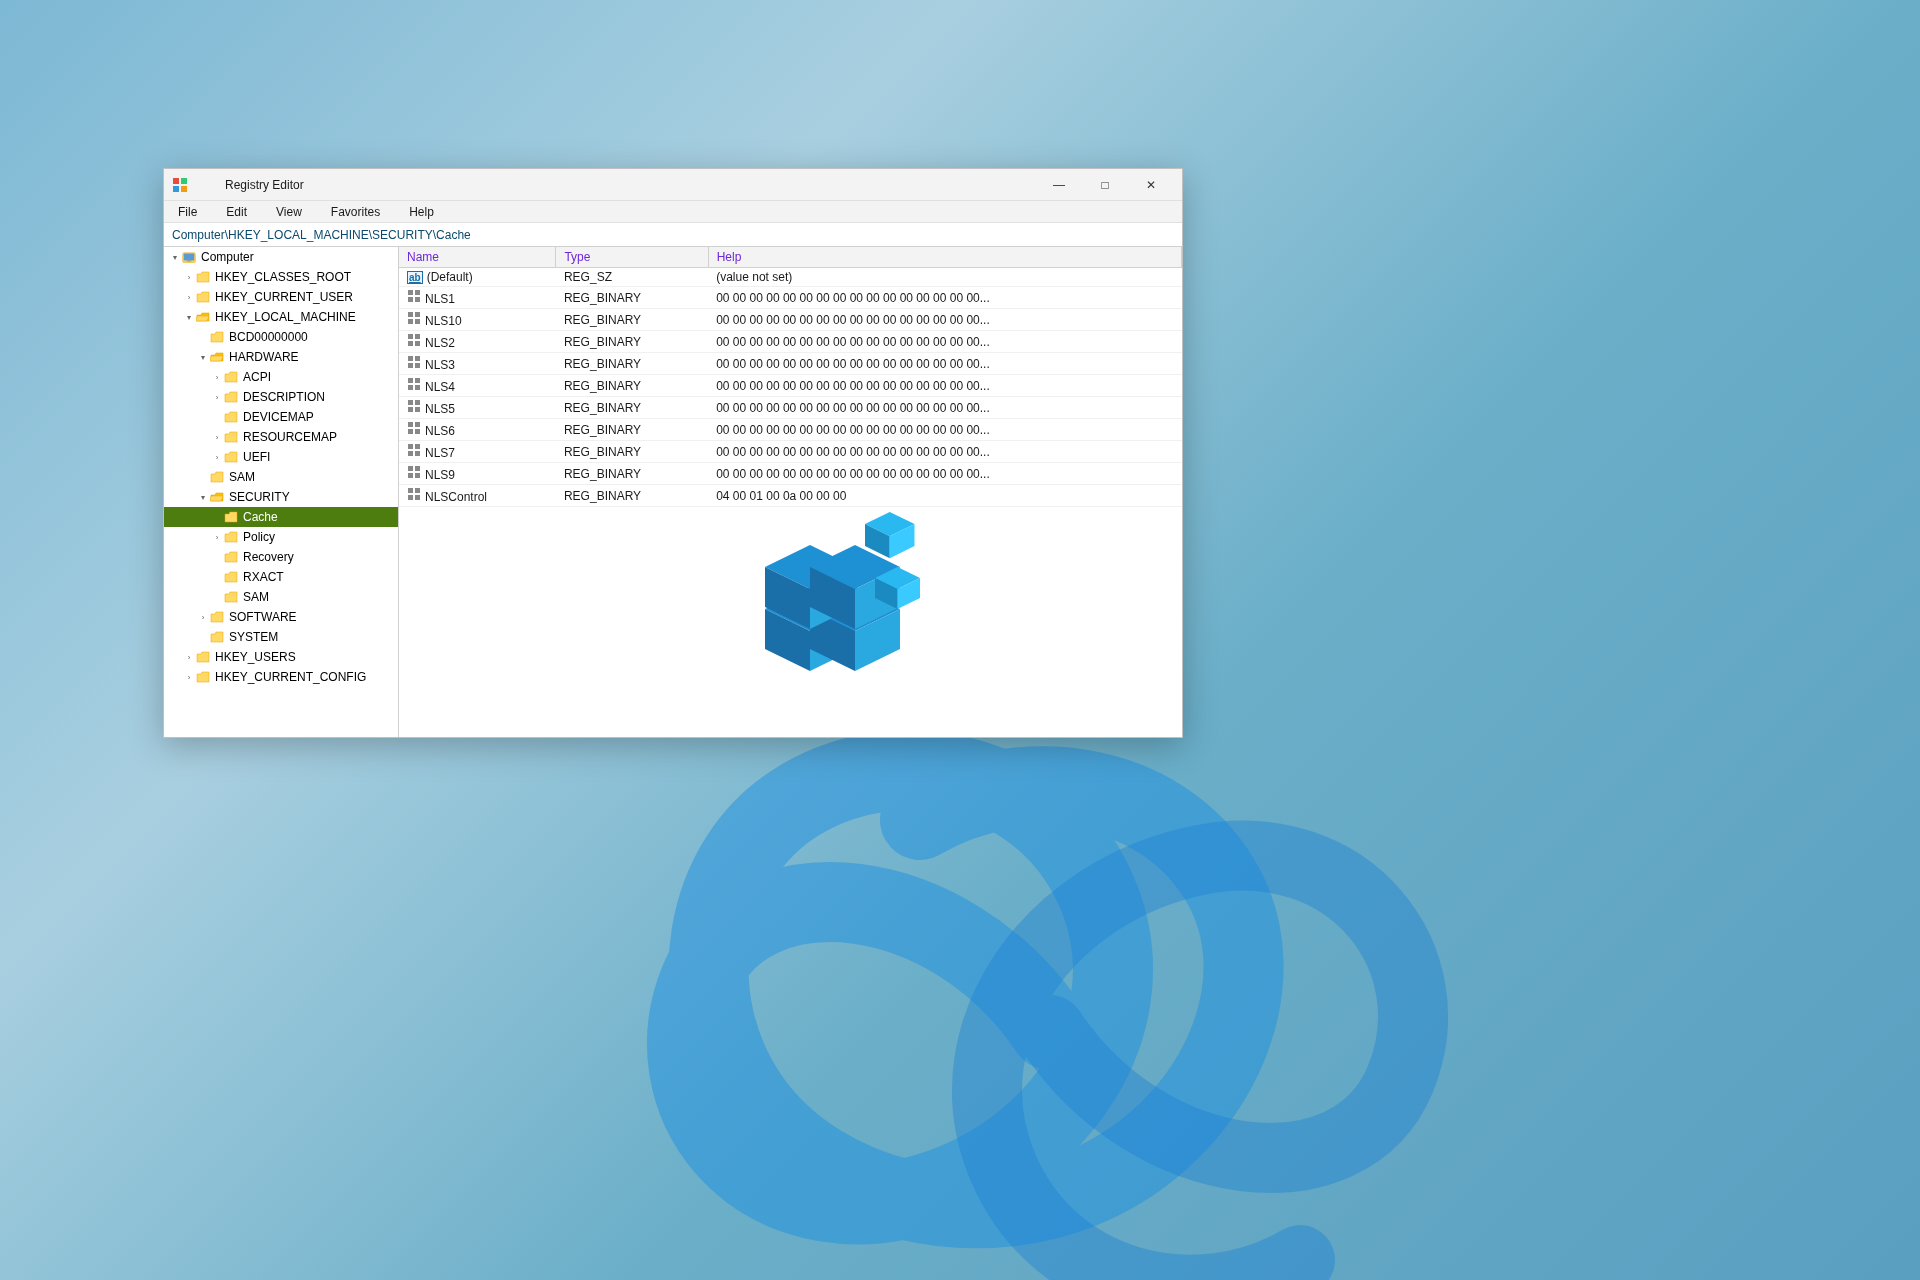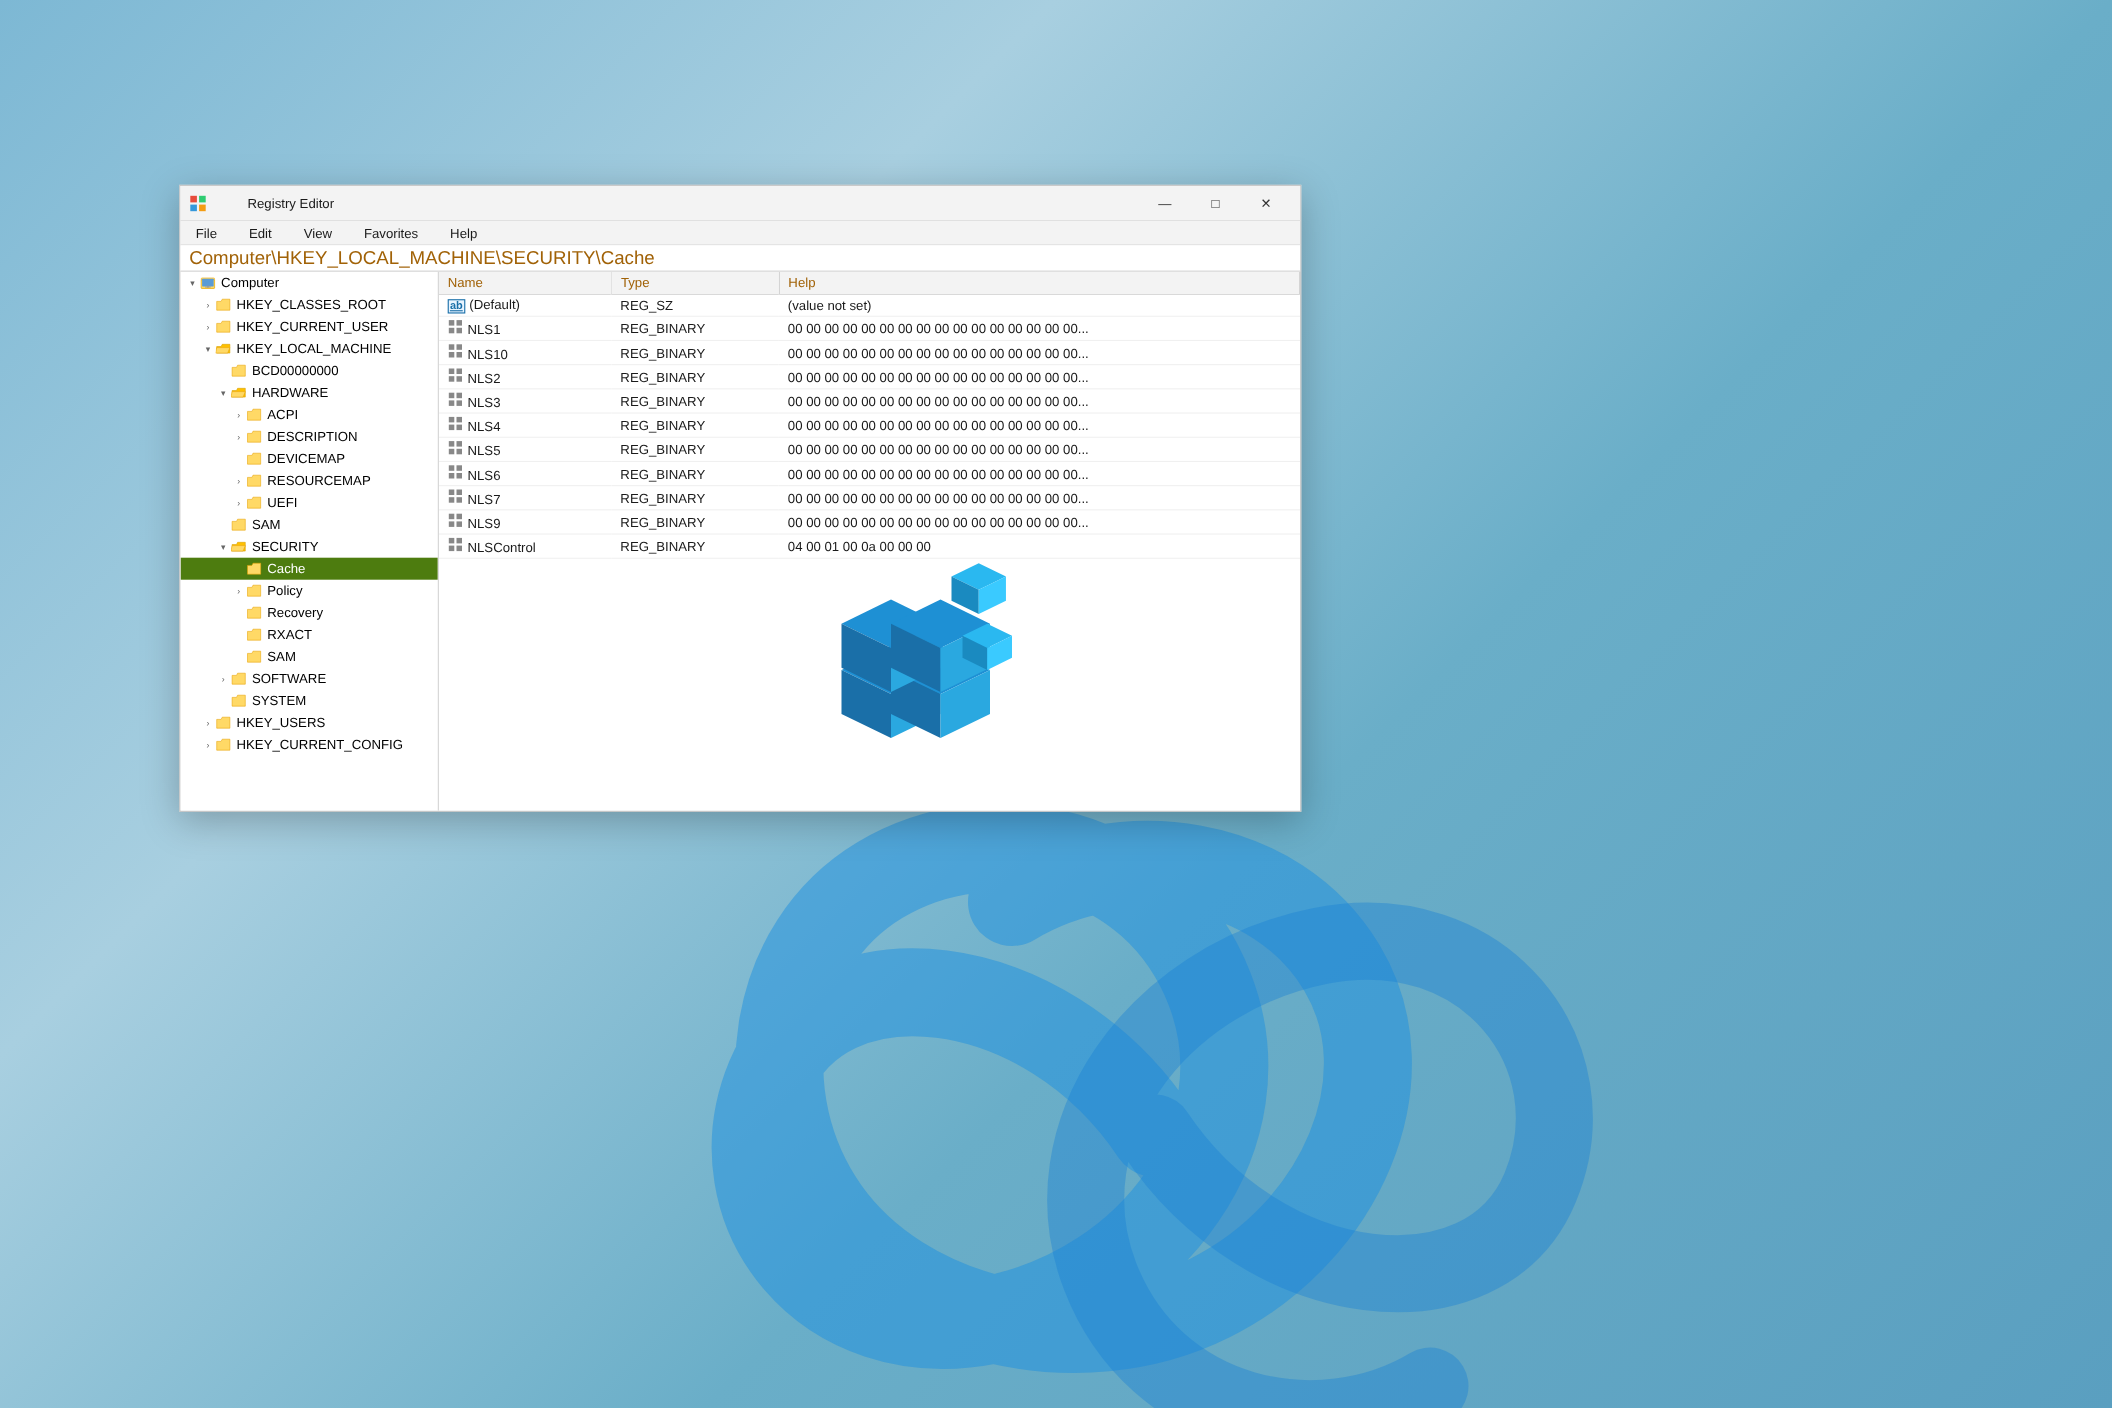--- a/index.html
+++ b/index.html
@@ -100,22 +100,22 @@
     .address-bar {
       height: 24px;
       background: #ffffff;
       border-bottom: 1px solid #d0d0d0;
       display: flex;
       align-items: center;
       padding: 0 8px;
       flex-shrink: 0;
     }
     .address-bar-text {
-      font-size: 17px;
-      color: #a16207;
+      font-size: 12px;
+      color: #0c4a6e;
     }
 
     
     .content {
       display: flex;
       flex: 1;
       overflow: hidden;
     }
 
     
@@ -180,21 +180,21 @@
     }
     .reg-table thead tr {
       background: #f3f3f3;
       border-bottom: 1px solid #d0d0d0;
     }
     .reg-table th {
       text-align: left;
       padding: 3px 8px;
       font-weight: normal;
       border-right: 1px solid #d0d0d0;
-      color: #a16207;
+      color: #6d28d9;
       position: sticky;
       top: 0;
       background: #f3f3f3;
       z-index: 1;
     }
     .reg-table td {
       padding: 2px 8px;
       border-bottom: 1px solid #f0f0f0;
       color: #1a1a1a;
     }

